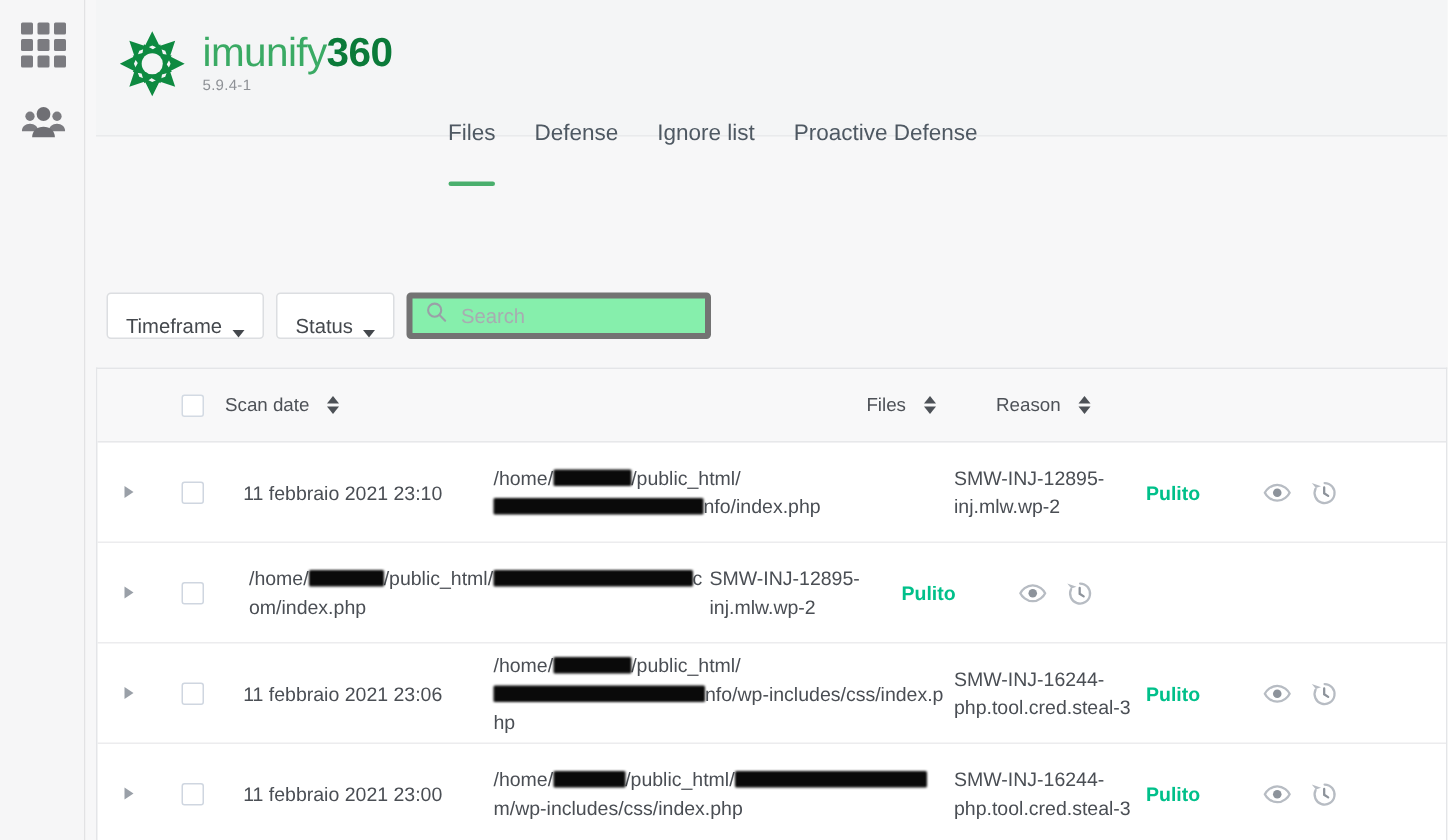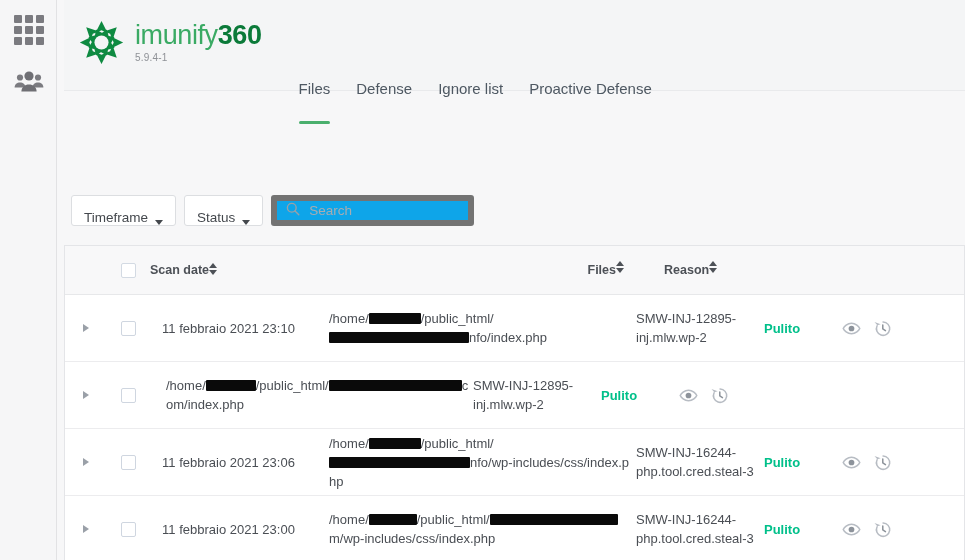--- a/index.html
+++ b/index.html
@@ -100,21 +100,21 @@
   }
   .btn-drop + .btn-drop { margin-left: 8px; }
   .caret {
     width: 0; height: 0;
     border-left: 4px solid transparent; border-right: 4px solid transparent;
     border-top: 5px solid #44484d;
   }
   .search-box {
     margin-left: 8px;
     width: 203px; height: 31px;
-    background: #0ea5e9; border: 6px solid #737373; border-radius: 3px;
+    background: #86efac; border: 4px solid #737373; border-radius: 3px;
     display: flex; align-items: center; padding: 0 9px;
   }
   .search-box svg { flex: 0 0 14px; }
   .search-input {
     border: 0; outline: 0; background: transparent;
     margin-left: 7px; width: 100%;
     font-family: "Liberation Sans", sans-serif;
     font-size: 13.5px; color: #44484d;
   }
   .search-input::placeholder { color: #a8acb1; }
@@ -144,21 +144,21 @@
   .c-caret { flex: 0 0 41px; display: flex; justify-content: center; align-items: center; }
   .c-check { flex: 0 0 44px; display: flex; justify-content: center; align-items: center; }
   .c-date  { flex: 0 0 163px; padding-right: 6px; text-align: center; }
   .c-file  { flex: 0 0 319px; padding-left: 16px; line-height: 19px; word-break: break-all; }
   .c-reason{ flex: 0 0 122px; padding-left: 4px; line-height: 19px; }
   .c-status{ flex: 0 0 78px; padding-left: 10px; }
   .c-acts  { flex: 1 1 auto; display: flex; align-items: center; justify-content: flex-start; gap: 12px; padding-left: 10px; }
 
   .t-head .c-date { text-align: left; padding-left: 0; }
 
-  .hd { display: inline-flex; align-items: flex-start; gap: 0; cursor: pointer; font-weight: bold; }
+  .hd { display: inline-flex; align-items: center; gap: 12px; cursor: pointer; }
   .sortic { display: inline-flex; flex-direction: column; gap: 2px; }
   .sortic i {
     display: block; width: 0; height: 0;
     border-left: 4px solid transparent; border-right: 4px solid transparent;
   }
   .sortic i.up { border-bottom: 5px solid #4d5157; }
   .sortic i.dn { border-top: 5px solid #4d5157; }
 
   .chk {
     width: 15px; height: 15px;

